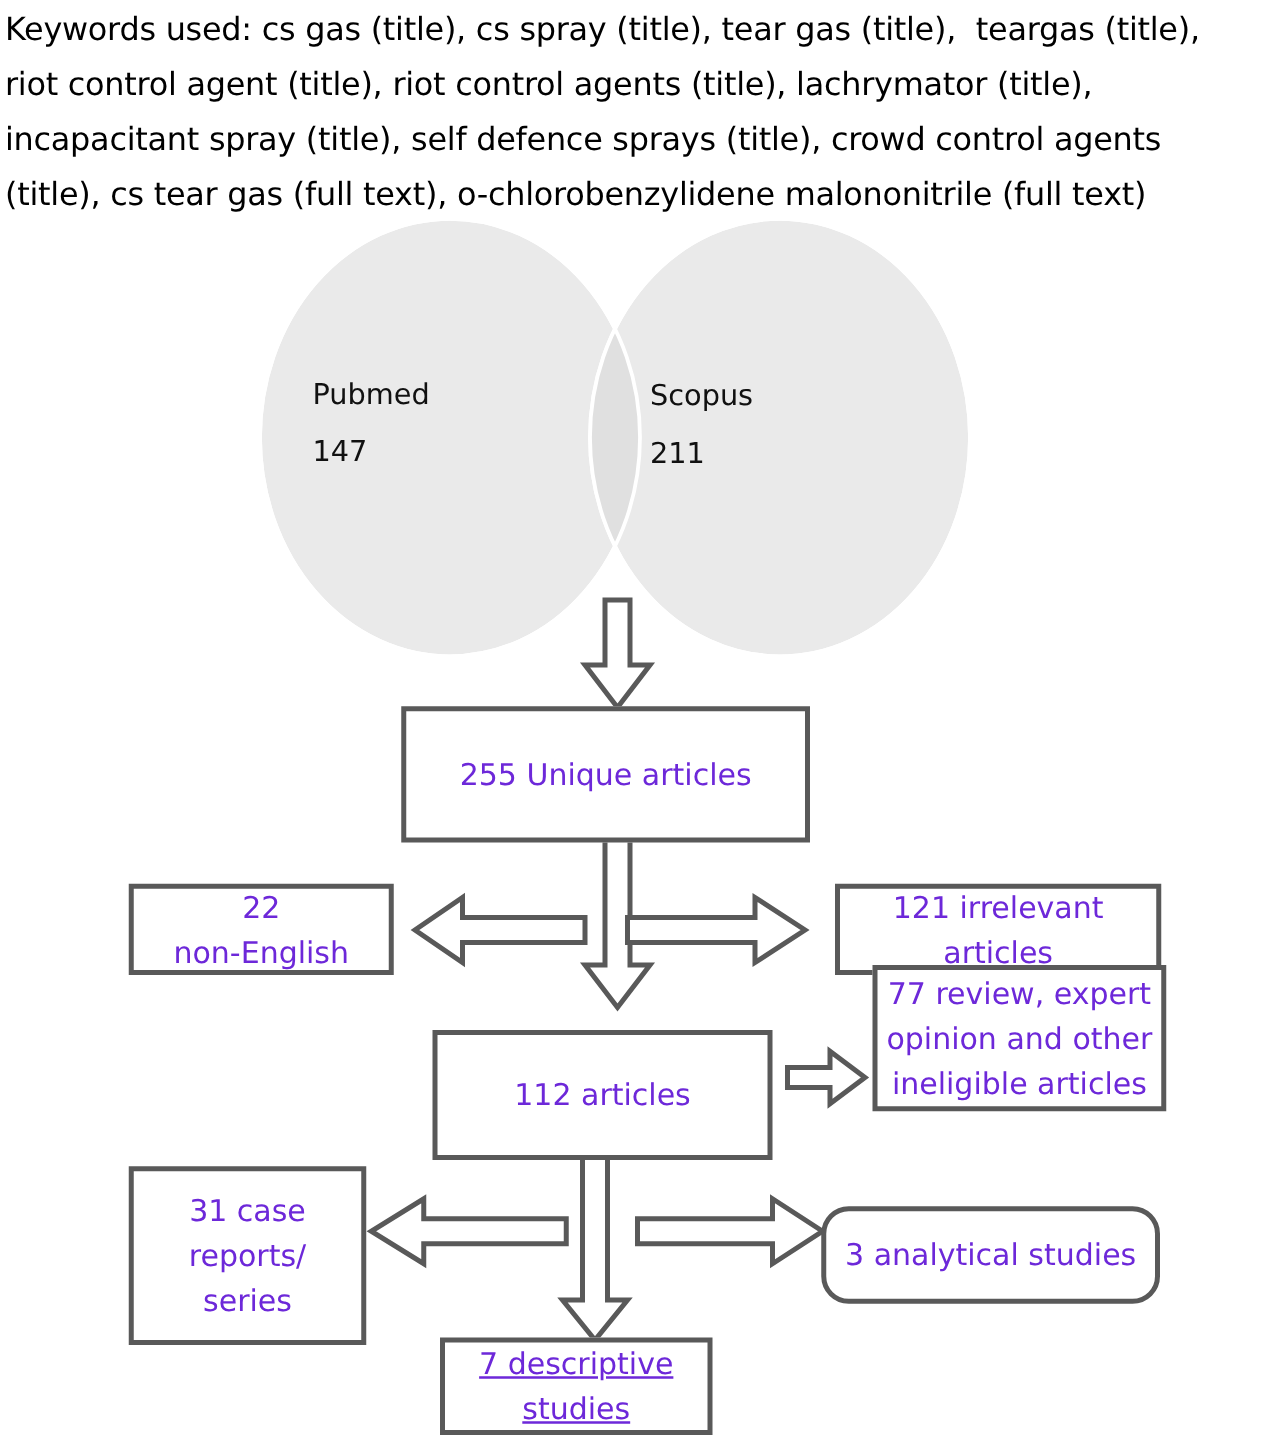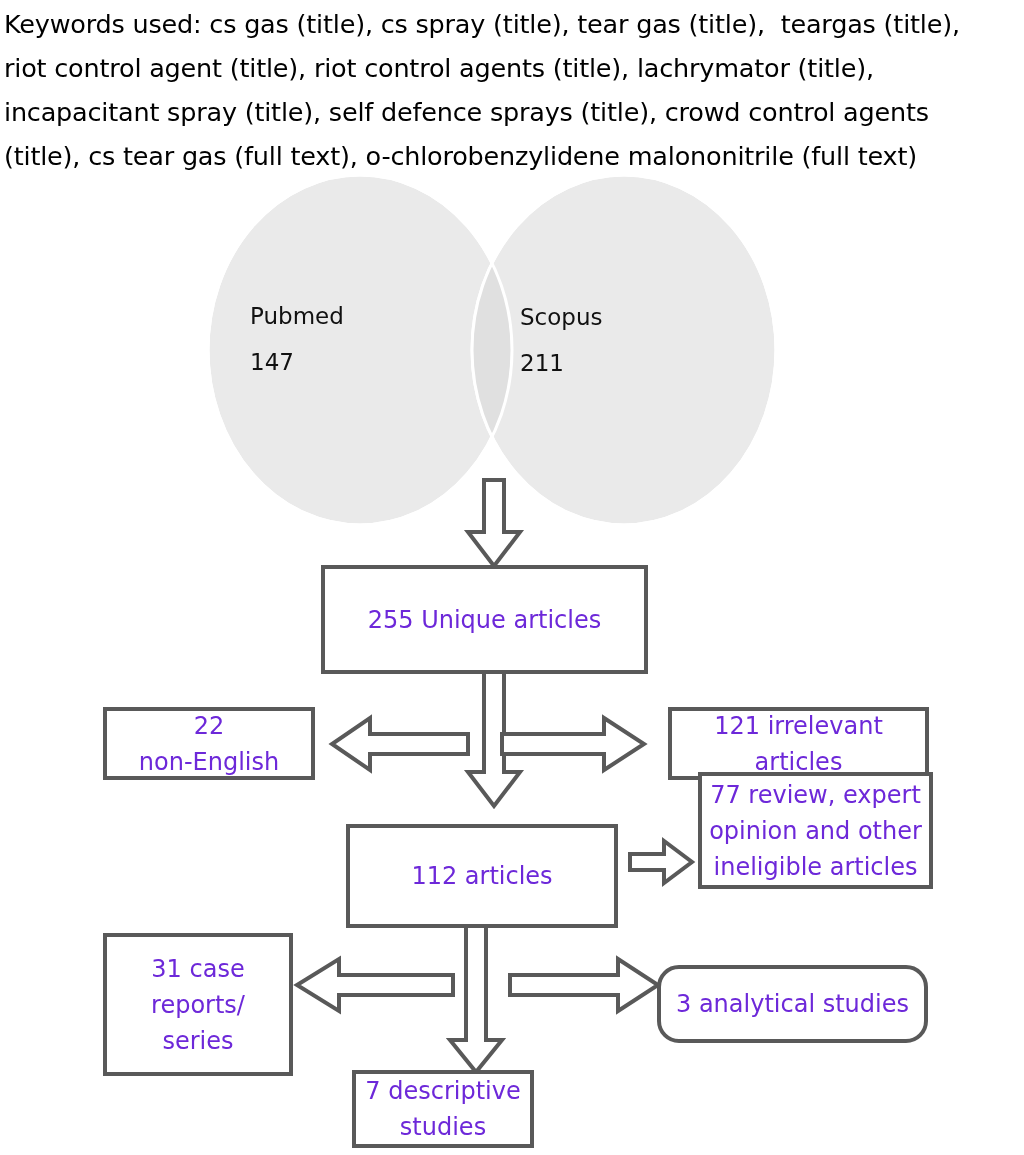--- a/index.html
+++ b/index.html
@@ -66,21 +66,21 @@
     white-space: pre-line;
   }
 
   #box-unique-articles { left: 321px; top: 565px;  width: 327px; height: 109px; }
   #box-non-english     { left: 103px; top: 707px;  width: 212px; height: 73px;  }
   #box-irrelevant      { left: 668px; top: 707px;  width: 261px; height: 73px;  }
   #box-articles-112    { left: 346px; top: 824px;  width: 272px; height: 104px; }
   #box-review-expert   { left: 698px; top: 772px;  width: 235px; height: 117px; }
   #box-case-reports    { left: 103px; top: 933px;  width: 190px; height: 143px; }
   #box-analytical      { left: 657px; top: 965px;  width: 271px; height: 78px; border-radius: 22px;  }
-  #box-descriptive     { left: 352px; top: 1070px; width: 182px; height: 78px;  }
+  #box-descriptive     { left: 352px; top: 1070px; width: 218px; height: 78px; text-decoration: underline;  }
 
   
   .arrow {
     position: absolute;
     z-index: 2;
   }
   .arrow svg { display: block; overflow: visible; }
   .arrow-shape {
     fill: #ffffff;
     stroke: #595959;

